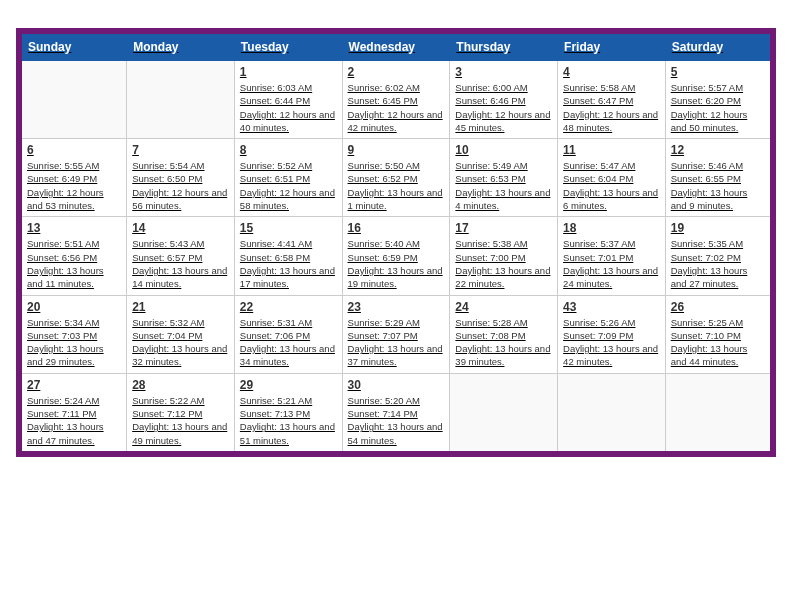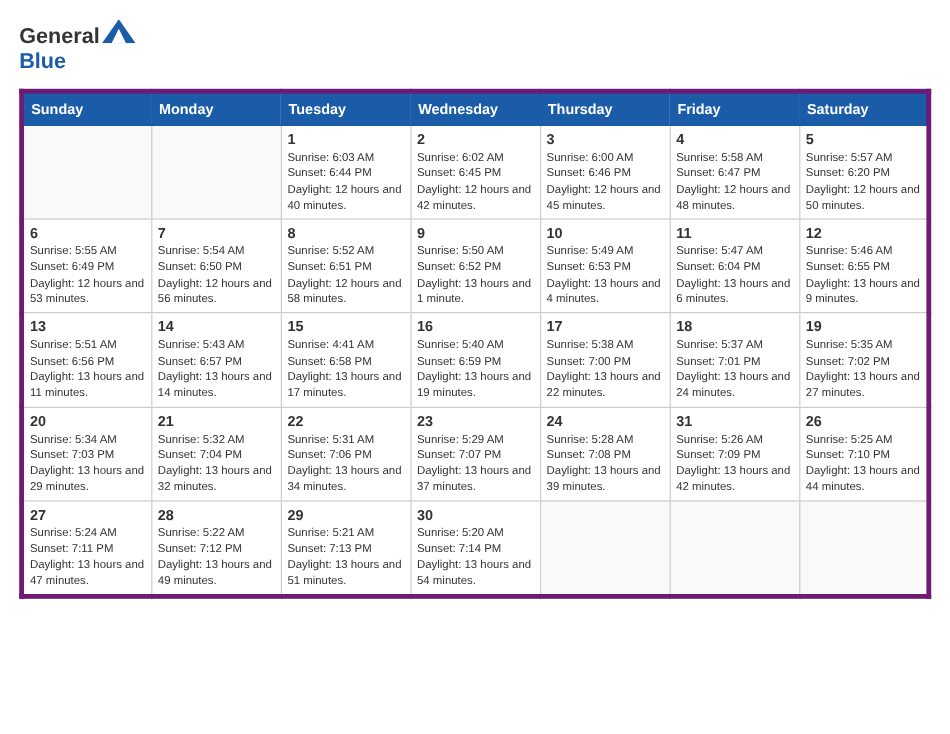--- a/index.html
+++ b/index.html
@@ -43,21 +43,22 @@
       font-weight: bold;
       color: #1a3a6b;
     }
     .location {
       font-size: 14px;
       color: #444;
     }
     .calendar {
       width: 100%;
       border-collapse: collapse;
-      border: 4px solid #701a75;
+      border: 6px solid #701a75;
+      text-decoration: underline;
     }
     .calendar th {
       background-color: #1a5ca8;
       color: #fff;
       text-align: left;
       padding: 6px 6px;
       font-size: 12px;
       border: 1px solid #1a5ca8;
     }
     .calendar td {
@@ -81,29 +82,20 @@
     .day-info {
       font-size: 9.5px;
       color: #333;
       line-height: 1.4;
     }
   </style>
 </head>
 <body>
 
 <div class="header">
-  <div class="logo">
-    <span>
-      <span class="logo-text-general">General</span><svg class="logo-icon" viewBox="0 0 28 20">
-          <polygon points="0,20 14,0 28,20" fill="#1a5ca8"></polygon>
-          <polygon points="8,20 14,8 20,20" fill="#fff"></polygon>
-        </svg><br>
-      <span class="logo-text-blue">Blue</span>
-    </span>
-  </div>
   <div class="title-block">
   </div>
 </div>
 
 <table class="calendar">
   <thead>
     <tr>
     <th>Sunday</th>
         <th>Monday</th>
         <th>Tuesday</th>
@@ -261,21 +253,21 @@
 Sunset: 7:07 PM
 Daylight: 13 hours and 37 minutes.</div>
         </td>
         <td>
           <span class="day-num">24</span>
           <div class="day-info">Sunrise: 5:28 AM
 Sunset: 7:08 PM
 Daylight: 13 hours and 39 minutes.</div>
         </td>
         <td>
-          <span class="day-num">31</span>
+          <span class="day-num">43</span>
           <div class="day-info">Sunrise: 5:26 AM
 Sunset: 7:09 PM
 Daylight: 13 hours and 42 minutes.</div>
         </td>
         <td>
           <span class="day-num">26</span>
           <div class="day-info">Sunrise: 5:25 AM
 Sunset: 7:10 PM
 Daylight: 13 hours and 44 minutes.</div>
         </td>

